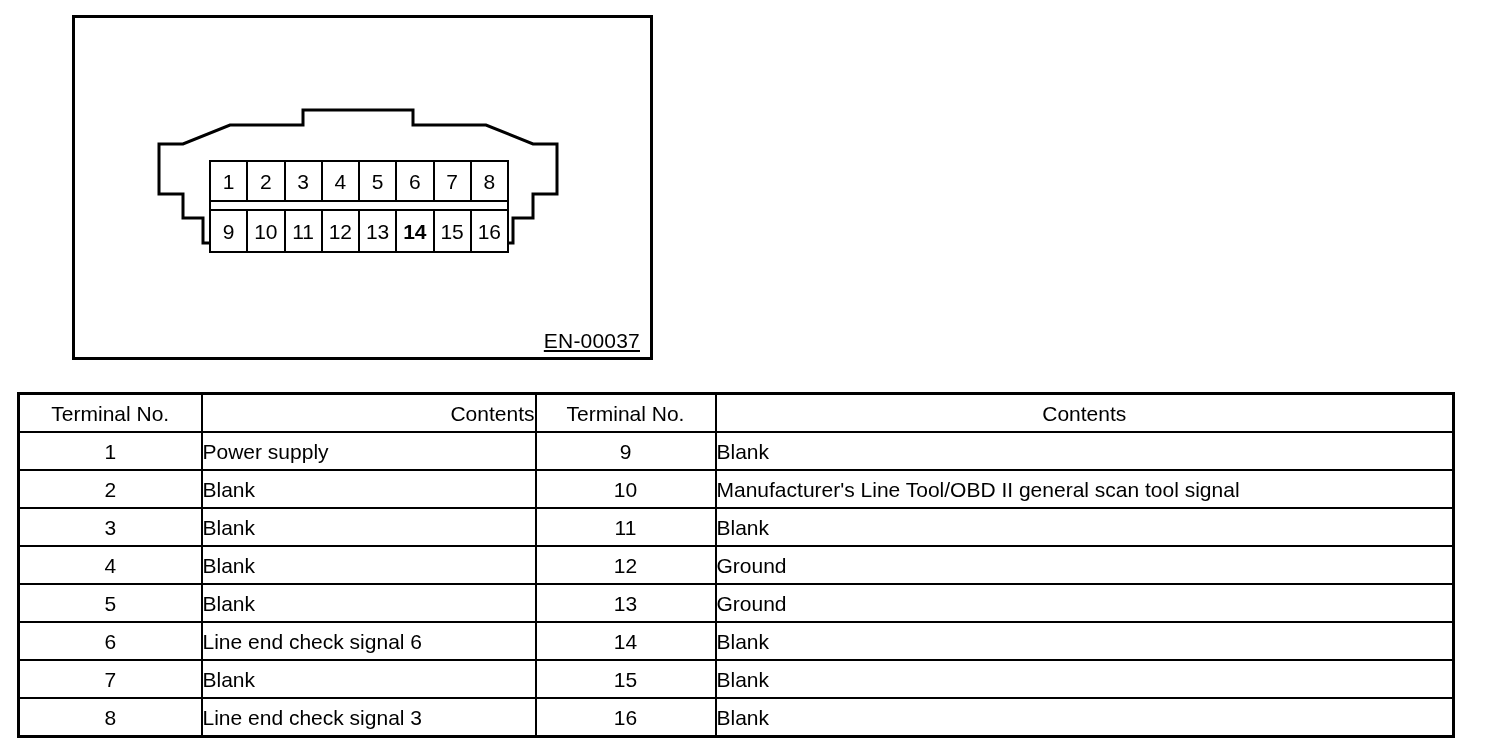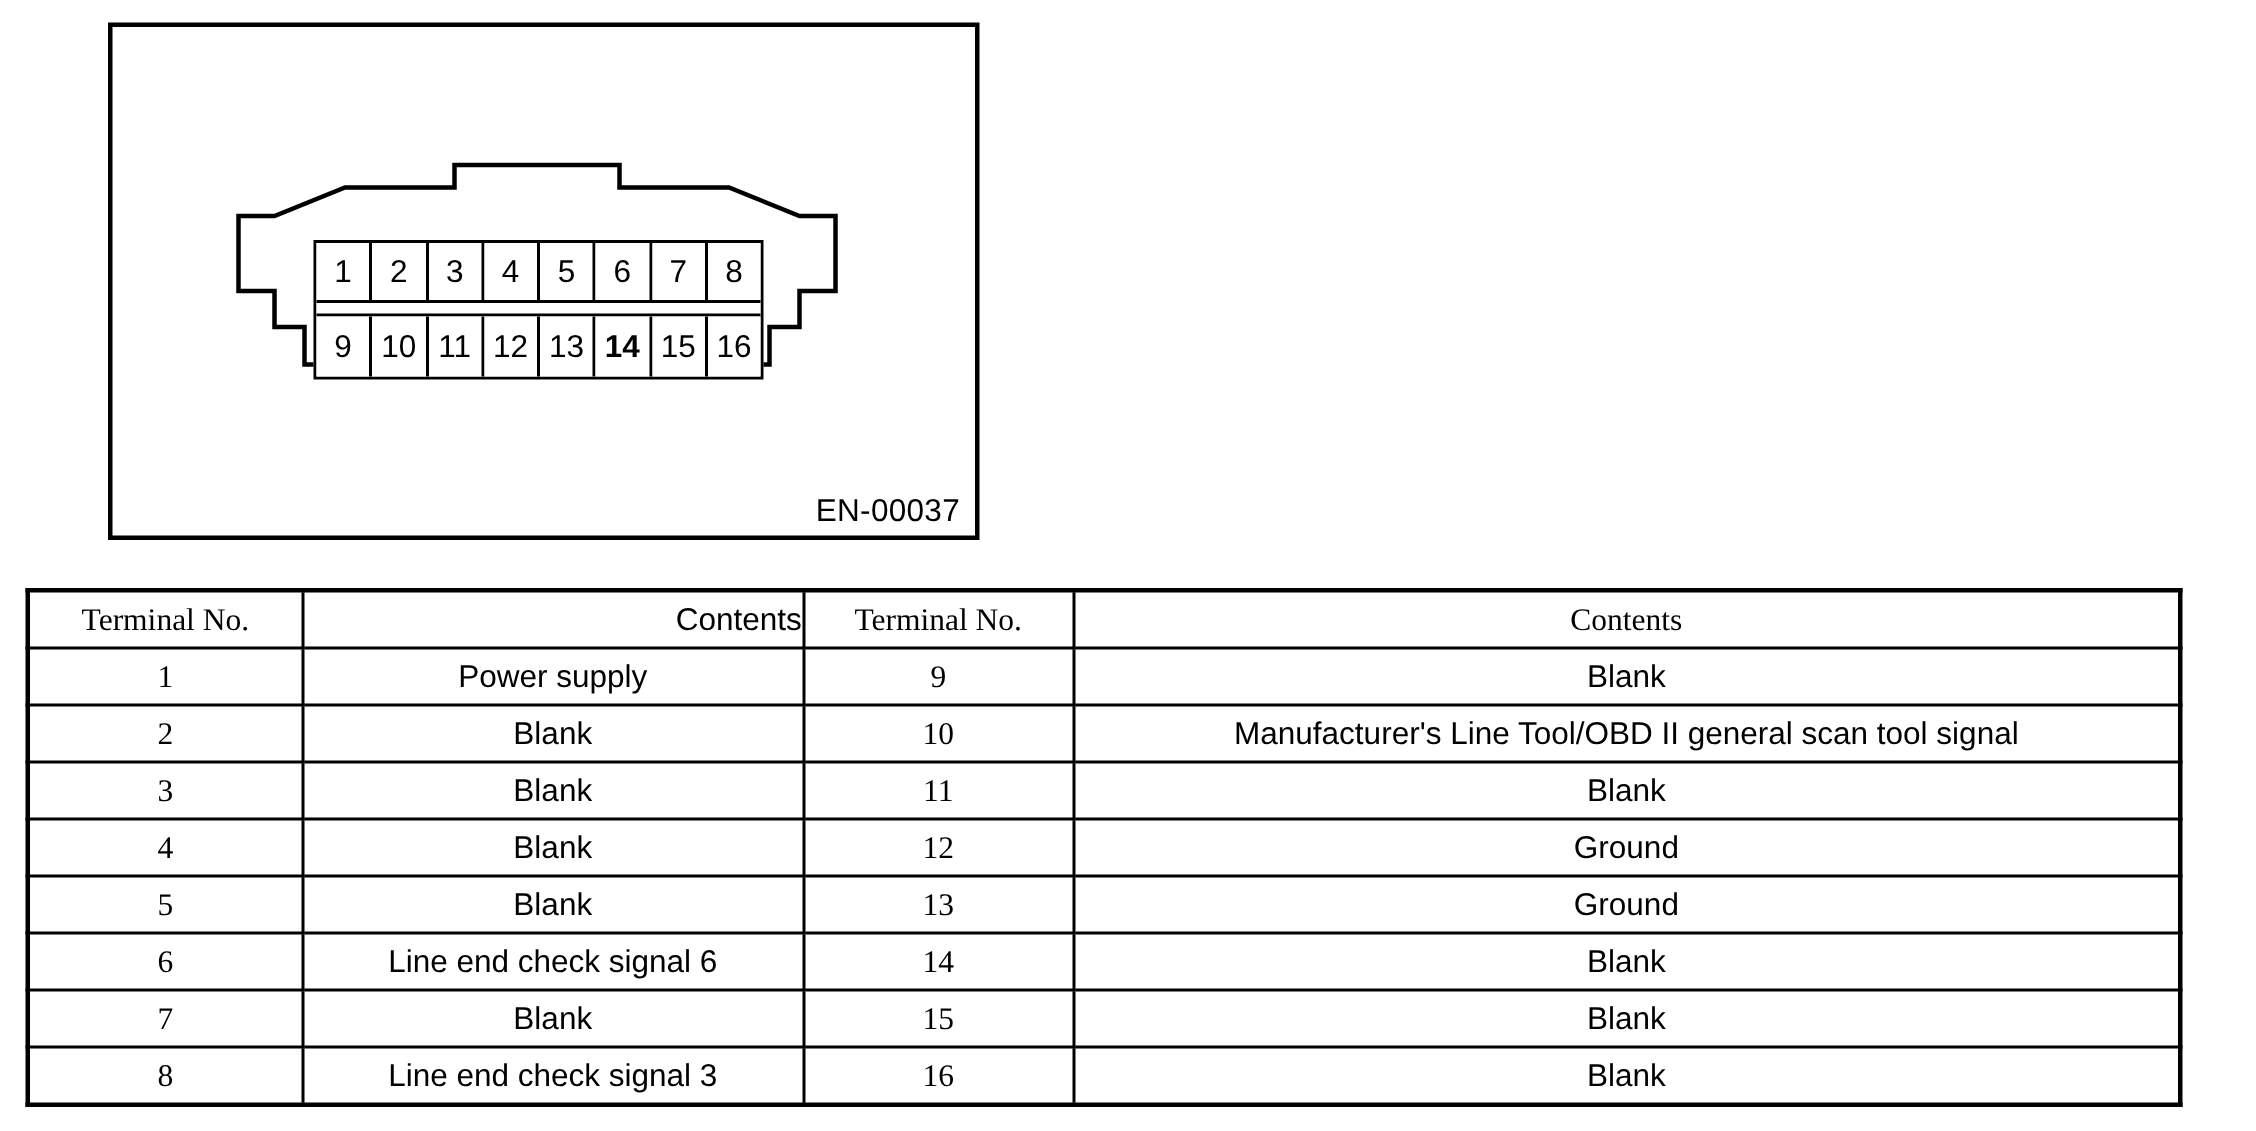--- a/index.html
+++ b/index.html
@@ -39,20 +39,21 @@
   }
 
   .figure-caption {
     position: absolute;
     right: 10px;
     bottom: 6px;
     font-size: 21px;
     letter-spacing: 0.2px;
     line-height: 1;
     white-space: nowrap;
+    text-decoration: underline;
   }
 
   
   .pin-grid {
     position: absolute;
     left: 134px;
     top: 142px;
     width: 296px;
     border: 2px solid #000000;
     box-sizing: content-box;
@@ -119,24 +120,23 @@
     vertical-align: middle;
     background: #ffffff;
   }
   .col-term { width: 183px; }
   .col-cont-left { width: 334px; }
   .col-term2 { width: 180px; }
   .col-cont-right { width: auto; }
 
   .cell-center {
     text-align: center;
-    font-family: Liberation Serif, serif;
   }
   .cell-left {
-    text-align: center;
+    text-align: left;
     padding-left: 10px;
   }
   .cell-right {
     text-align: right;
     padding-right: 10px;
   }
   .thick-top {
     border-top-width: 3px;
   }
 </style>

